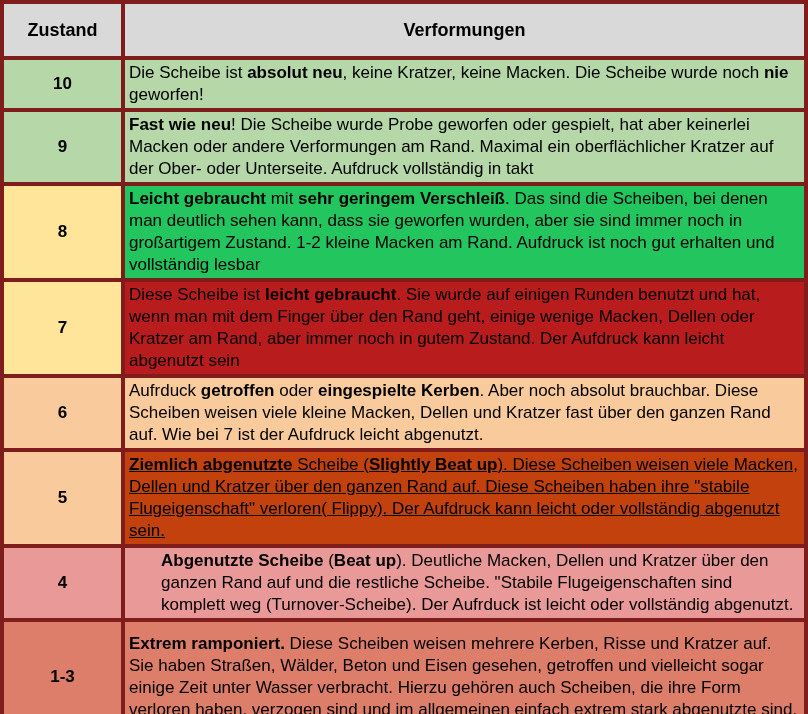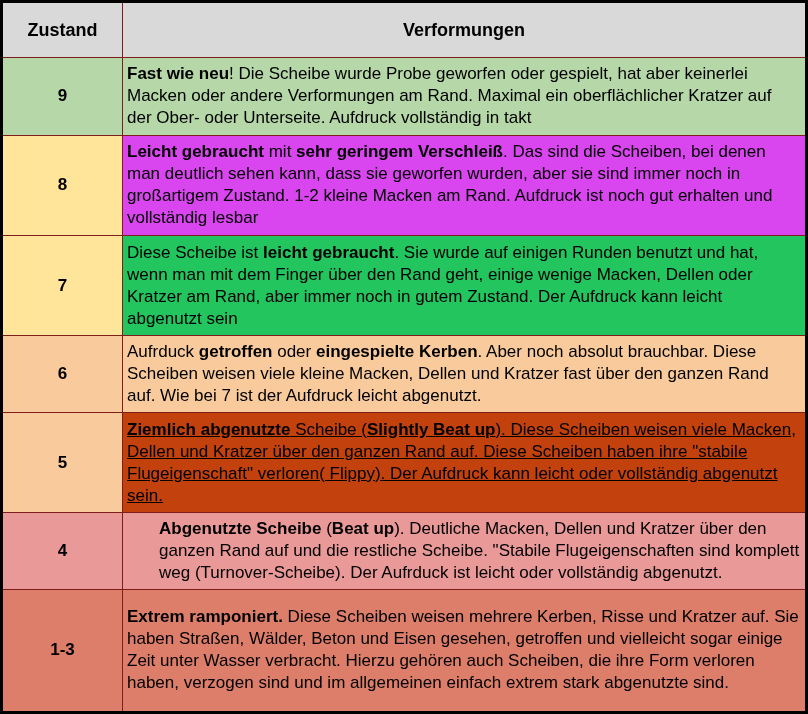--- a/index.html
+++ b/index.html
@@ -17,21 +17,21 @@
     border-collapse: collapse;
     width: 808px;
     height: 714px;
     table-layout: fixed;
     font-family: "Liberation Sans", sans-serif;
     color: #000000;
     border: 3px solid #000000;
   }
   table.condition-table th,
   table.condition-table td {
-    border: 1px solid #7f1d1d;
+    border: 4px solid #7f1d1d;
     box-sizing: border-box;
   }
   th.header-cell {
     font-size: 18px;
     font-weight: bold;
     text-align: center;
     vertical-align: middle;
     height: 56px;
   }
   col.grade-col { width: 121px; }
@@ -59,31 +59,35 @@
       <col class="grade-col">
       <col class="desc-col">
     </colgroup>
     <thead>
       <tr>
         <th class="header-cell" style="background: rgb(217, 217, 217);">Zustand</th>
         <th class="header-cell" style="background: rgb(217, 217, 217);">Verformungen</th>
       </tr>
     </thead>
     <tbody id="table-body">
+        <tr style="height: 52px;">
+          <td class="grade-cell" style="background: rgb(182, 215, 168);">10</td>
+          <td class="desc-cell" style="background: rgb(182, 215, 168);"><span>Die Scheibe ist </span><b>absolut neu</b><span>, keine Kratzer, keine Macken. Die Scheibe wurde noch </span><b>nie</b><span> geworfen!</span></td>
+        </tr>
         <tr style="height: 72px;">
           <td class="grade-cell" style="background: rgb(182, 215, 168);">9</td>
           <td class="desc-cell" style="background: rgb(182, 215, 168); margin-left: 7px;"><b>Fast wie neu</b><span>! Die Scheibe wurde Probe geworfen oder gespielt, hat aber keinerlei Macken oder andere Verformungen am Rand. Maximal ein oberflächlicher Kratzer auf der Ober- oder Unterseite. Aufdruck vollständig in takt</span></td>
         </tr>
         <tr style="height: 88px;">
           <td class="grade-cell" style="background: rgb(255, 229, 153);">8</td>
-          <td class="desc-cell" style="background: #d946ef;"><b>Leicht gebraucht</b><span> mit </span><b>sehr geringem Verschleiß</b><span>. Das sind die Scheiben, bei denen man deutlich sehen kann, dass sie geworfen wurden, aber sie sind immer noch in großartigem Zustand. 1-2 kleine Macken am Rand. Aufdruck ist noch gut erhalten und vollständig lesbar</span></td>
+          <td class="desc-cell" style="background: #22c55e;"><b>Leicht gebraucht</b><span> mit </span><b>sehr geringem Verschleiß</b><span>. Das sind die Scheiben, bei denen man deutlich sehen kann, dass sie geworfen wurden, aber sie sind immer noch in großartigem Zustand. 1-2 kleine Macken am Rand. Aufdruck ist noch gut erhalten und vollständig lesbar</span></td>
         </tr>
         <tr style="height: 90px;">
           <td class="grade-cell" style="background: rgb(255, 229, 153);">7</td>
-          <td class="desc-cell" style="background: #22c55e;"><span>Diese Scheibe ist </span><b>leicht gebraucht</b><span>. Sie wurde auf einigen Runden benutzt und hat, wenn man mit dem Finger über den Rand geht, einige wenige Macken, Dellen oder Kratzer am Rand, aber immer noch in gutem Zustand. Der Aufdruck kann leicht abgenutzt sein</span></td>
+          <td class="desc-cell" style="background: #b91c1c;"><span>Diese Scheibe ist </span><b>leicht gebraucht</b><span>. Sie wurde auf einigen Runden benutzt und hat, wenn man mit dem Finger über den Rand geht, einige wenige Macken, Dellen oder Kratzer am Rand, aber immer noch in gutem Zustand. Der Aufdruck kann leicht abgenutzt sein</span></td>
         </tr>
         <tr style="height: 70px;">
           <td class="grade-cell" style="background: rgb(249, 203, 156);">6</td>
           <td class="desc-cell" style="background: rgb(249, 203, 156);"><span>Aufrduck </span><b>getroffen</b><span> oder </span><b>eingespielte Kerben</b><span>. Aber noch absolut brauchbar. Diese Scheiben weisen viele kleine Macken, Dellen und Kratzer fast über den ganzen Rand auf. Wie bei 7 ist der Aufdruck leicht abgenutzt.</span></td>
         </tr>
         <tr style="height: 90px;">
           <td class="grade-cell" style="background: rgb(249, 203, 156);">5</td>
           <td class="desc-cell" style="background: #c2410c; text-decoration: underline;"><b>Ziemlich abgenutzte</b><span> Scheibe (</span><b>Slightly Beat up</b><span>). Diese Scheiben weisen viele Macken, Dellen und Kratzer über den ganzen Rand auf. Diese Scheiben haben ihre "stabile Flugeigenschaft" verloren( Flippy). Der Aufdruck kann leicht oder vollständig abgenutzt sein.</span></td>
         </tr>
         <tr style="height: 69px;">

